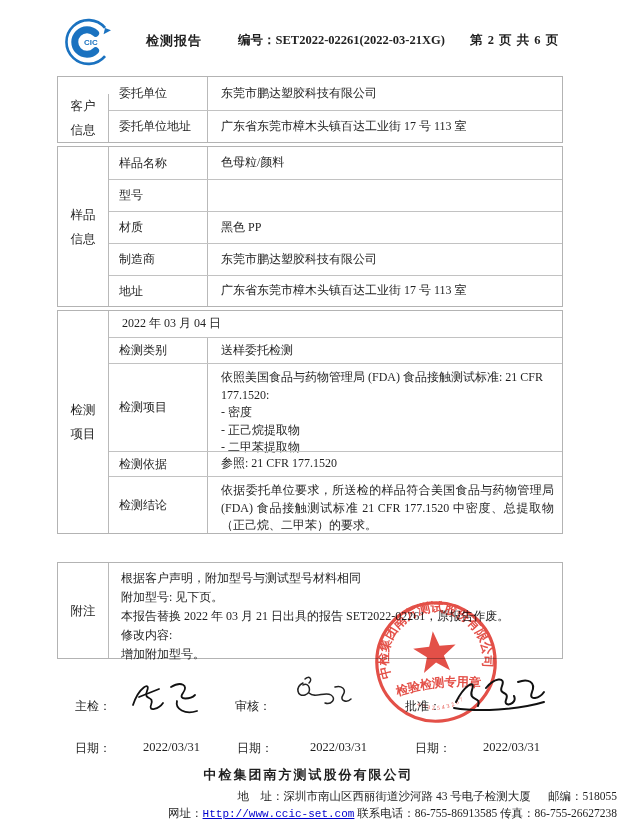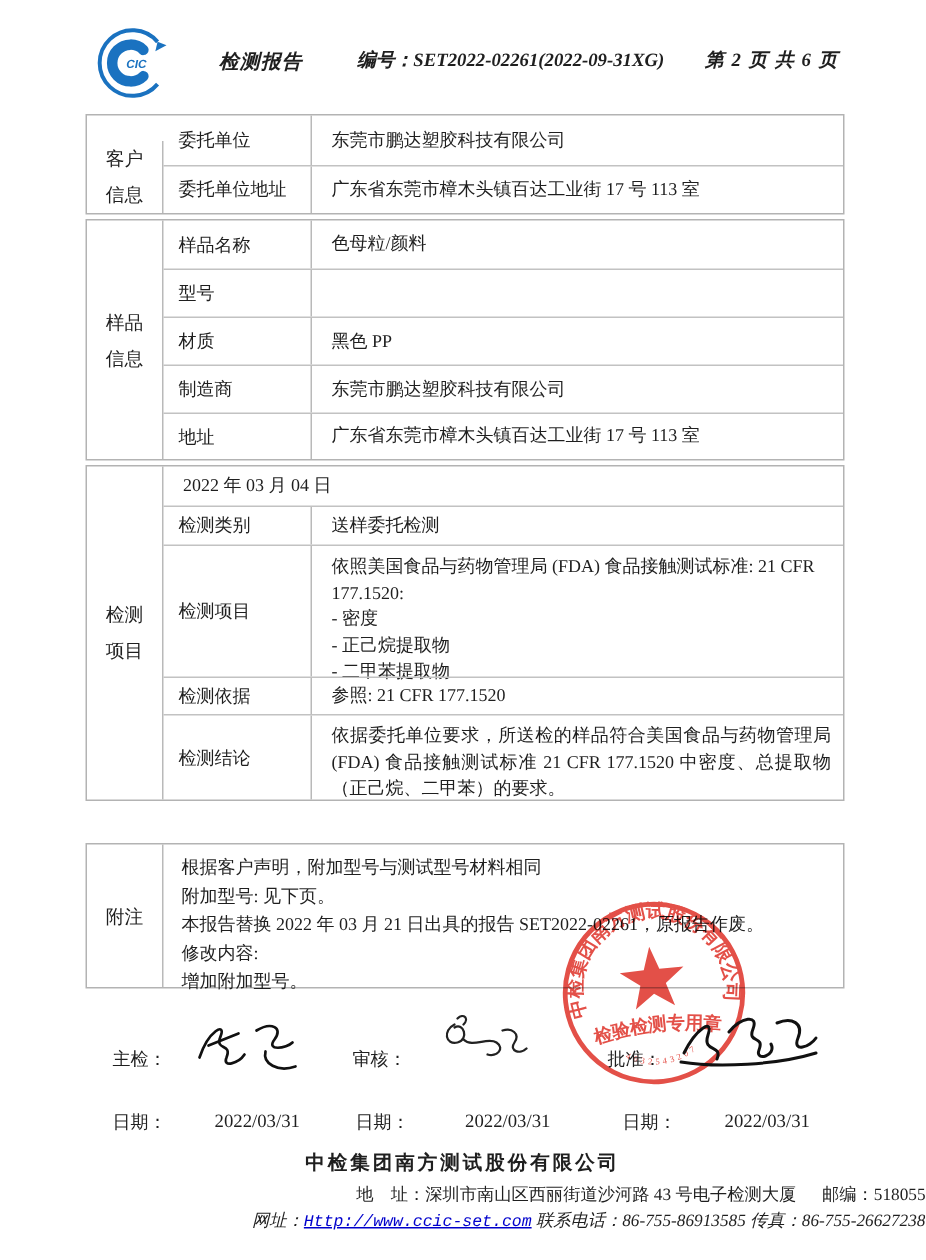--- a/index.html
+++ b/index.html
@@ -1,21 +1,21 @@
 <!DOCTYPE html>
 <html><head>
 <meta charset="utf-8">
 <style>
   * { margin:0; padding:0; box-sizing:border-box; }
   html,body { background:#ffffff; }
   body { font-family:"Liberation Serif","DejaVu Serif",serif; color:#1f1f1f; }
   .page { position:relative; width:617px; height:840px; background:#fff; overflow:hidden; }
 
   
-  .hdr { position:absolute; left:0; top:14px; width:570px; height:52px;font-style:italic; }
+  .hdr { position:absolute; left:0; top:14px; width:570px; height:52px; }
   .hdr .logo { position:absolute; left:62px; top:2px; }
   .hdr .h-title { position:absolute; left:146px; top:18px; font-weight:bold; font-size:13px; letter-spacing:1px; }
   .hdr .h-no { position:absolute; left:238px; top:18px; font-weight:bold; font-size:12.5px; }
   .hdr .h-page { position:absolute; left:470px; top:18px; font-weight:bold; font-size:12.5px; letter-spacing:1px; }
 
   
   .sect { position:absolute; left:57px; width:506px; display:flex; border:1px solid #b3b3b3; background:#fff; }
   .group-cell { width:51px; flex:0 0 51px; border-right:1px solid #b9b9b9; display:flex; align-items:center; justify-content:center; font-size:12.5px; }
   .group-cell span { display:block; width:2em; text-align:center; line-height:24px; word-break:break-all; }
   .rows { flex:1; display:flex; flex-direction:column; }
@@ -35,39 +35,39 @@
   
   .sig-label { position:absolute; font-size:12px; }
   .date-label { position:absolute; font-size:12px; }
   .date-value { position:absolute; font-size:12.5px; }
   .sig { position:absolute; }
 
   
   .foot-company { position:absolute; left:0; top:766px; width:617px; text-align:center; font-weight:bold; font-size:13px; letter-spacing:2px; }
   .foot-line { position:absolute; left:0; width:617px; text-align:right; font-size:11.5px; }
   .foot-line.l2 { top:789px; }
-  .foot-line.l3 { top:806px;font-style:italic; }
+  .foot-line.l3 { top:806px; }
   .link { color:#0000cc; text-decoration:underline; font-family:"Liberation Mono","DejaVu Sans Mono",monospace; font-size:11px; }
 </style>
 </head>
 <body>
 
 <div class="page">
 
   <div class="hdr">
     <div class="logo">
       <svg width="56" height="52" viewBox="0 0 64 58">
         <path d="M49.2 12.9 A 25 25 0 1 0 49.2 45.1" fill="none" stroke="#1a72c0" stroke-width="3"></path>
         <path d="M49.2 12.9 L56 15.5 L47.5 20 Z" fill="#1a72c0"></path>
         <path d="M38.4 19 A 14 14 0 1 0 38.4 39" fill="none" stroke="#1a72c0" stroke-width="8" stroke-linecap="round"></path>
         <text x="33" y="32.5" font-size="9" font-weight="bold" fill="#1a72c0" text-anchor="middle" font-family="Liberation Sans, sans-serif">CIC</text>
       </svg>
     </div>
     <div class="h-title">检测报告</div>
-    <div class="h-no"><span>编号：</span><span>SET2022-02261(2022-09-31XG)</span></div>
+    <div class="h-no"><span>编号：</span><span>SET2022-02261(2022-03-21XG)</span></div>
     <div class="h-page">第 2 页 共 6 页</div>
   </div>
 
   <div class="sect" style="top:76px;align-items:flex-end;">
     <div class="group-cell">
         <span>客户信息</span>
       </div>
     <div class="rows">
       <div class="row" style="height:33px;">
         <div class="cell lbl">委托单位</div>

